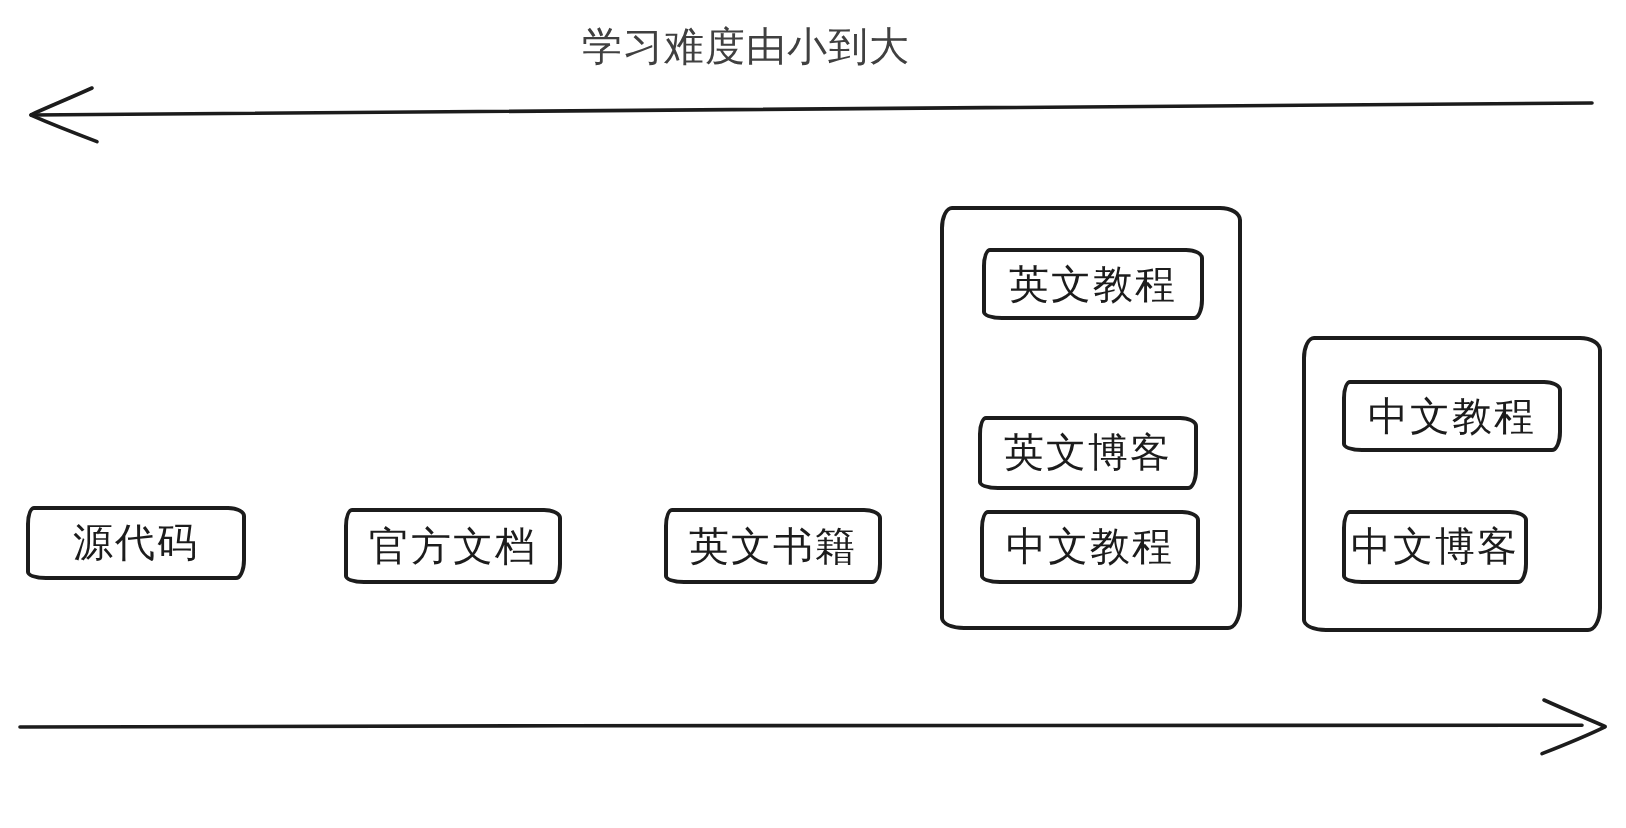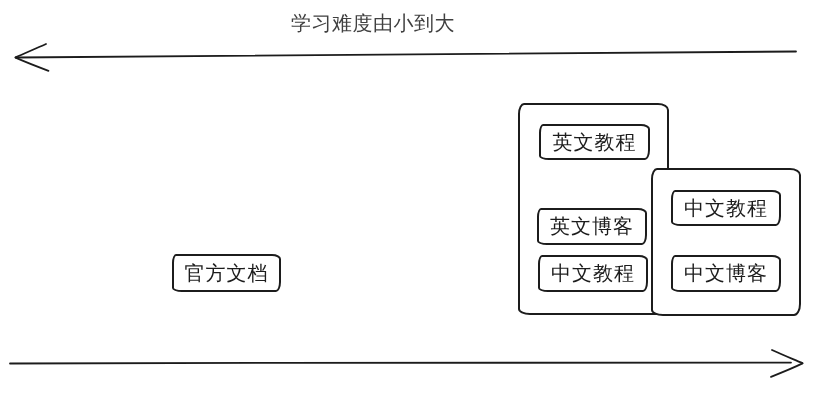--- a/index.html
+++ b/index.html
@@ -60,30 +60,30 @@
     box-sizing: border-box;
     border-radius: 6px 11px 7px 12px / 11px 7px 12px 6px;
   }
 
   
   .node-source   { left: 13px;  top: 253px; width: 110px; height: 37px; }
   .node-docs     { left: 172px; top: 254px; width: 109px; height: 38px; }
   .node-enbooks  { left: 332px; top: 254px; width: 109px; height: 38px; }
 
   
-  .group-en { left: 470px; top: 103px; width: 151px; height: 212px; margin-left: 48px; }
+  .group-en { left: 470px; top: 103px; width: 151px; height: 212px; }
   .group-cn { left: 651px; top: 168px; width: 150px; height: 148px; padding-left: 16px; }
 
   
   .group .box { position: absolute; }
   .node-entut   { left: 19px; top: 19px;  width: 111px; height: 36px; }
   .node-enblog  { left: 17px; top: 103px;  width: 110px; height: 37px; justify-content: center; }
   .node-cnbooks { left: 18px; top: 150px; width: 110px; height: 37px; }
   .node-cntut   { left: 18px; top: 20px;  width: 110px; height: 36px; }
-  .node-cnblog  { left: 18px; top: 85px;  width: 110px; height: 37px; }
+  .node-cnblog  { left: 18px; top: 85px;  width: 93px; height: 37px; }
 </style>
 </head>
 <body>
 
 <div class="canvas">
 
   <svg class="arrows" viewBox="0 0 813 414">
     <g>
       <path d="M 796 51.5 C 560 53, 300 55.5, 16 57.5"></path>
       <path d="M 46 44 C 35 49, 24 53.5, 15.5 57.4"></path>
@@ -92,25 +92,31 @@
     <g>
       <path d="M 10 363.5 C 270 363, 540 362, 791 362.6"></path>
       <path d="M 772 350 C 783 355, 794 359.5, 802.5 363.2"></path>
       <path d="M 771 376.8 C 782 372.5, 793.5 367.8, 802.5 363.4"></path>
     </g>
   </svg>
 
   <div class="axis-label top">学习难度由小到大</div>
 
 
+  <div class="box node-source">
+    <span>源代码</span>
+  </div>
 
   <div class="box node-docs">
     <span>官方文档</span>
   </div>
 
+  <div class="box node-enbooks">
+    <span>英文书籍</span>
+  </div>
 
   <div class="group group-en">
     <div class="box node-entut">
       <span>英文教程</span>
     </div>
     <div class="box node-enblog">
       <span>英文博客</span>
     </div>
     <div class="box node-cnbooks">
       <span>中文教程</span>

